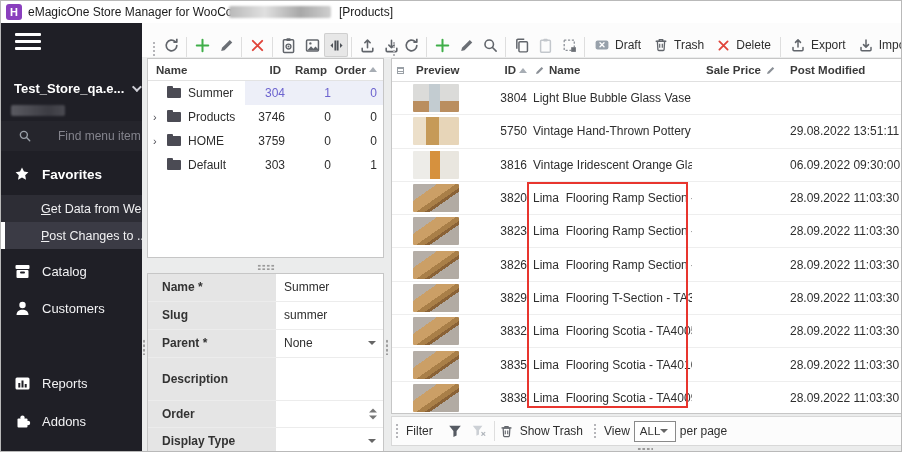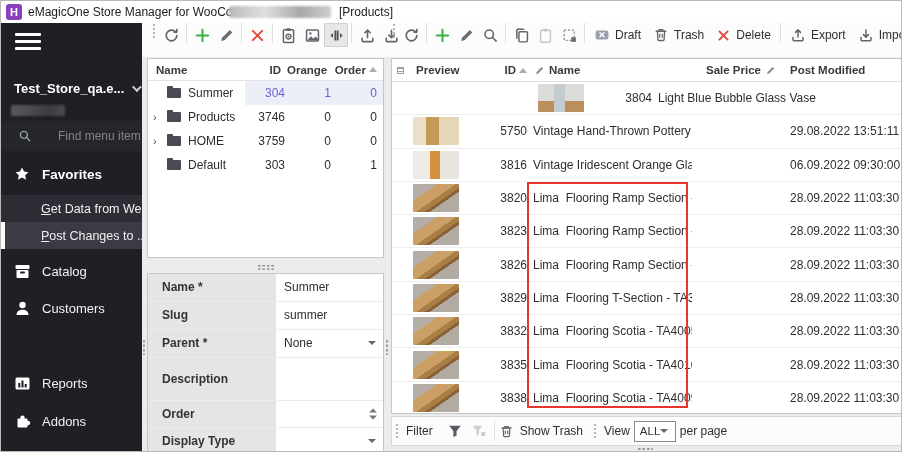--- a/index.html
+++ b/index.html
@@ -36,21 +36,21 @@
   .fav-item .txt{margin-left:40px;white-space:nowrap;}
   .fav-item .accel{text-decoration:underline;}
   .fav-item.it0{top:172px;background:#2d2d35;}
   .fav-item.it1{top:199px;background:#3b3b45;box-shadow:inset 4px 0 0 #ffffff;}
   .menu-item{position:absolute;left:0;width:141px;height:34px;display:flex;align-items:center;cursor:pointer;}
   .menu-item svg{margin-left:12px;flex:0 0 auto;}
   .menu-item .txt{margin-left:10px;font-size:13px;color:#f2f2f4;}
   
   .tbstrip{position:absolute;left:141px;top:22px;width:761px;height:34px;background:#fcfcfc;}
   .contentbg{position:absolute;left:141px;top:56px;width:761px;height:396px;background:#ebecec;}
-  .tbar{position:absolute;top:22px;height:34px;display:flex;align-items:flex-start;}
+  .tbar{position:absolute;top:22px;height:34px;display:flex;align-items:flex-end;}
   .tb-cat{left:148px;width:237px;}
   .tb-prod{left:388px;width:514px;overflow:hidden;}
   .grip{width:4px;height:16px;margin:0 3px;background-image:radial-gradient(circle,#b5b5b9 1px,transparent 1.3px);background-size:4px 4px;flex:0 0 auto;}
   .tsep{width:1px;height:20px;background:#dedede;margin:0 3px;flex:0 0 auto;}
   .ibtn{width:24px;height:24px;display:flex;align-items:center;justify-content:center;border-radius:2px;cursor:pointer;flex:0 0 auto;}
   .ibtn.active{background:#e7e7e7;box-shadow:inset 0 0 0 1px #cfcfcf;}
   .tbtn{display:flex;align-items:center;gap:5px;padding:0 6px;height:24px;background:none;border:none;font-family:inherit;font-size:12px;color:#2f2f2f;cursor:pointer;white-space:nowrap;flex:0 0 auto;}
   
   .panel{position:absolute;background:#fff;border:1px solid #c6c6c6;}
   
@@ -85,21 +85,21 @@
   
   .prods{left:390px;top:57px;width:511px;height:356px;overflow:hidden;}
   .phead{height:23px;display:flex;align-items:center;border-bottom:1px solid #e0e0e0;font-size:11.5px;font-weight:bold;color:#3a3a3a;}
   .pc-ind{width:16px;display:flex;align-items:center;justify-content:center;}
   .ind-ic{width:7px;height:7px;border:1px solid #9aa0a6;background-image:repeating-linear-gradient(#9aa0a6 0 1px,transparent 1px 2.5px);}
   .pc-prev{width:56px;padding-left:8px;}
   .pc-id{width:66px;display:flex;align-items:center;justify-content:flex-end;gap:3px;padding-right:3px;}
   .pc-name{width:162px;display:flex;align-items:center;gap:4px;padding-left:4px;}
   .pc-sale{width:84px;display:flex;align-items:center;justify-content:flex-end;gap:4px;}
   .pc-date{flex:1;padding-left:14px;}
-  .prow{height:33.3px;display:flex;align-items:center;border-bottom:1px solid #eeeeee;font-size:12px;color:#2e2e2e;cursor:pointer;justify-content:flex-end;}
+  .prow{height:33.3px;display:flex;align-items:center;border-bottom:1px solid #eeeeee;font-size:12px;color:#2e2e2e;cursor:pointer;}
   .pv-cell{width:56px;display:flex;justify-content:center;}
   .pv{width:46px;height:28px;border-radius:1px;}
   .pv-glass-vase{background:linear-gradient(90deg,rgba(0,0,0,0) 0 34%,#c3ccd1 34% 58%,rgba(0,0,0,0) 58%),linear-gradient(180deg,#dbdbd9 0 62%,#ba8e5f 62%);}
   .pv-pottery-vase{background:linear-gradient(90deg,#ecdfc9 0 28%,#c69a58 28% 56%,#e7d5b8 56%);}
   .pv-orange-jar{background:linear-gradient(90deg,#edece8 0 36%,#d6913e 36% 58%,#e9e6df 58%);}
   .pv-wood-plank{background:linear-gradient(145deg,#b5aea7 0 28%,#cb9f66 28% 50%,#a97f48 50% 60%,#8a6236 60% 66%,#b2aba3 66%);}
   .pid{width:66px;text-align:right;padding-right:3px;}
   .pname{width:162px;padding-left:3px;white-space:pre;overflow:hidden;}
   .psale{width:84px;}
   .pdate{flex:1;padding-left:14px;}
@@ -346,21 +346,21 @@
         </svg>
       <span>Import</span>
     </button>
 
   </div>
 
   <section class="panel tree">
     <div class="tree-head">
       <span class="tc-name">Name</span>
       <span class="tc-id">ID</span>
-      <span class="tc-count">Orange</span>
+      <span class="tc-count">Ramp</span>
       <span class="tc-order">
           <span>Order</span>
           <span class="sort-tri"></span>
         </span>
     </div>
     <div>
 
         <div class="trow on">
           <span class="tname">
             <span class="chev">›</span>

